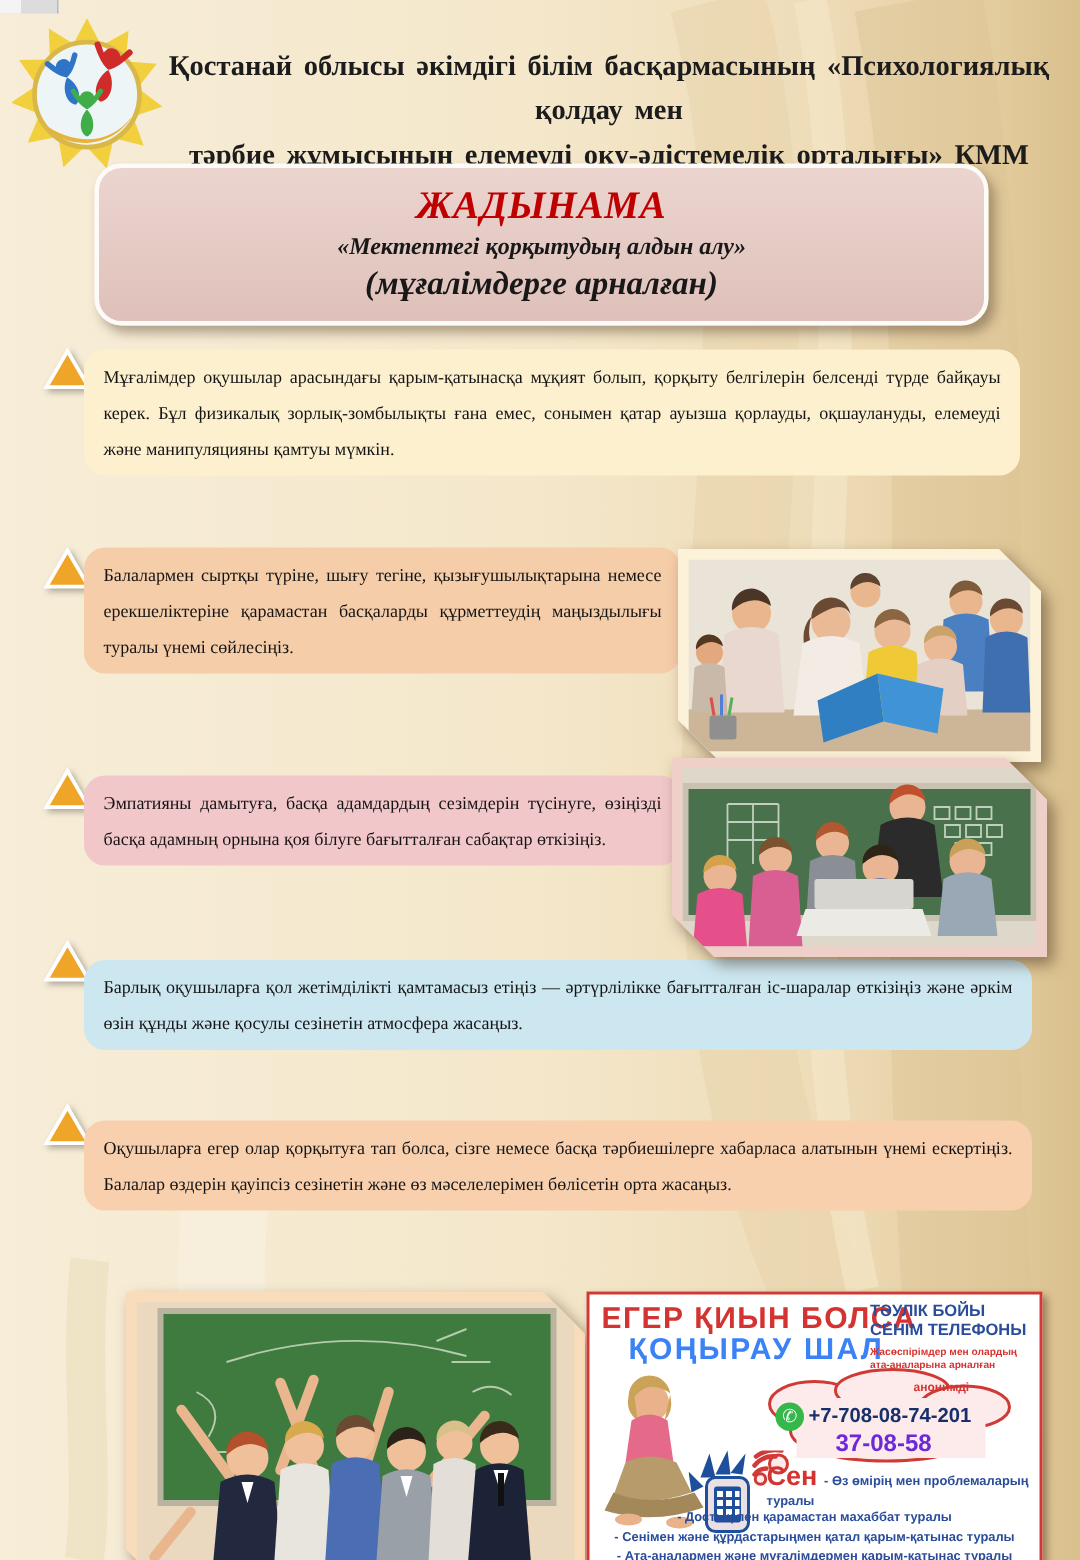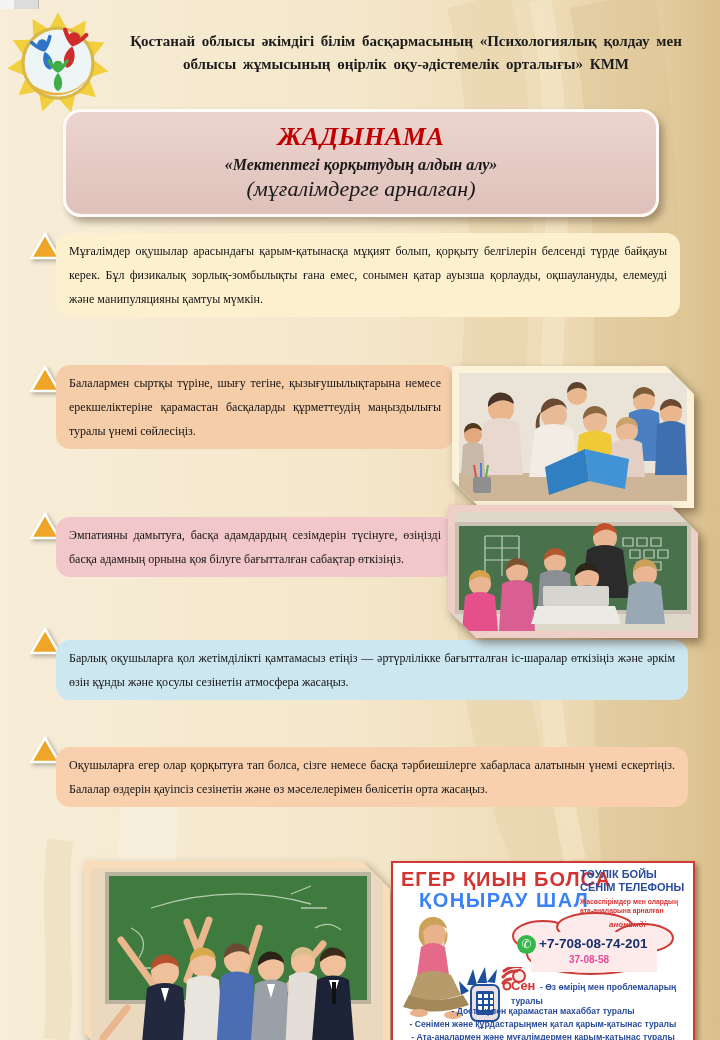--- a/index.html
+++ b/index.html
@@ -9,32 +9,32 @@
     font-family:"Liberation Serif",serif;color:#151515;
   }
   .bg-ribbons{position:absolute;left:0;top:0;}
   .corner-artifact{position:absolute;left:0;top:0;width:38px;height:9px;background:#dcdcdc;border-right:1px solid #bbb;}
   .corner-artifact::before{content:"";position:absolute;left:0;top:0;width:14px;height:9px;background:#f4f4f4;}
 
   .logo{position:absolute;left:8px;top:8px;}
 
   .org-text{
     position:absolute;left:112px;top:30px;width:588px;text-align:center;
-    font-size:15px;line-height:1.55;font-weight:bold;color:#1c1c1c;word-spacing:3px;
+    font-size:19px;line-height:1.55;font-weight:bold;color:#1c1c1c;word-spacing:3px;
   }
 
   .title-box{
     position:absolute;left:63px;top:109px;width:562px;padding:10px 14px 12px;
     background:linear-gradient(180deg,#ecd4cf 0%,#e4c9c3 60%,#dfc0ba 100%);
     border:3px solid #fdfbf8;border-radius:18px;text-align:center;
     box-shadow:4px 5px 7px rgba(90,70,50,.45);
   }
   .title-line1{font-size:26px;font-weight:bold;font-style:italic;color:#c00000;letter-spacing:.5px;}
   .title-line2{font-size:16px;font-weight:bold;font-style:italic;color:#181818;margin-top:4px;}
-  .title-line3{font-size:22px;font-weight:normal;font-style:italic;color:#181818;margin-top:2px;}
+  .title-line3{font-size:22px;font-weight:bold;font-style:italic;color:#181818;margin-top:2px;}
 
   .tip{
     position:absolute;border-radius:14px;padding:6px 13px;
     font-size:12px;line-height:24px;text-align:justify;color:#141414;
   }
   .tip1{left:56px;top:233px;width:598px;background:#fdf0cf;}
   .tip2{left:56px;top:365px;width:372px;background:#f6cda9;}
   .tip3{left:56px;top:517px;width:372px;background:#f2c7ca;}
   .tip4{left:56px;top:640px;width:606px;background:#cde7f1;}
   .tip5{left:56px;top:747px;width:606px;background:#f8d0ae;}
@@ -55,29 +55,29 @@
     position:absolute;left:391px;top:861px;width:300px;height:215px;
     background:#fff;border:2px solid #cf3a35;box-shadow:3px 3px 5px rgba(60,40,20,.45);
     font-family:"Liberation Sans",sans-serif;
   }
   .poster-title1{position:absolute;left:8px;top:5px;font-size:20px;font-weight:bold;color:#d43431;letter-spacing:1px;}
   .poster-title2{position:absolute;left:26px;top:26px;font-size:20px;font-weight:bold;color:#3b82f6;letter-spacing:1.5px;}
   .hotline{position:absolute;right:5px;top:5px;width:108px;}
   .hotline-line{font-size:11px;font-weight:bold;color:#2a4d9b;line-height:13px;}
   .audience-note{font-size:6.8px;font-weight:bold;color:#d43431;line-height:8.5px;margin-top:4px;}
   .cloud-wrap{position:absolute;left:98px;top:47px;}
-  .cloud-anon{position:absolute;left:118px;top:10px;font-size:8px;font-weight:bold;color:#d43431;font-style:italic;}
+  .cloud-anon{position:absolute;left:118px;top:10px;font-size:8px;font-weight:bold;color:#d43431;}
   .cloud-phone1{position:absolute;left:48px;top:26px;font-size:13.5px;font-weight:bold;color:#17306b;}
-  .cloud-phone2{position:absolute;left:78px;top:44px;font-size:10px;font-weight:bold;color:#ec4899;}
+  .cloud-phone2{position:absolute;left:66px;top:44px;font-size:16px;font-weight:bold;color:#6d28d9;}
   .wa-icon{position:absolute;left:26px;top:25px;width:19px;height:19px;border-radius:50%;
     background:#35b74a;color:#fff;font-size:12px;line-height:19px;text-align:center;}
   .child-pic{position:absolute;left:2px;top:46px;}
   .hand-icon{position:absolute;left:66px;top:104px;}
   .sen-row{position:absolute;left:118px;top:116px;width:178px;line-height:11px;}
-  .sen-label{font-size:13px;font-weight:bold;color:#d43431;}
+  .sen-label{font-size:18px;font-weight:bold;color:#d43431;}
   .topic{font-size:8.6px;font-weight:bold;color:#2a4d9b;}
   .topic-row{position:absolute;width:292px;text-align:center;line-height:11px;}
   .topic-row2{left:4px;top:143px;} .topic-row3{left:4px;top:156px;} .topic-row4{left:4px;top:169px;}
   .sparkle{position:absolute;left:588px;top:282px;color:#fff;font-size:13px;opacity:.85;}
 </style>
 </head>
 <body>
 
 <div class="page">
 
@@ -121,21 +121,21 @@
       <g transform="translate(0,14) scale(0.95)" fill="#3fae49" stroke="#3fae49">
         <circle cx="0" cy="-12" r="5" stroke="none"></circle>
         <path d="M-9,-17 Q-4,-9 0,-7 Q4,-9 9,-17" fill="none" stroke-width="3.4" stroke-linecap="round"></path>
         <path d="M0,-5 C-5,0 -6,10 0,13 C6,10 5,0 0,-5 Z" stroke="none"></path>
       </g>
     </g>
   </svg>
 
   <div class="org-text">
     <span>Қостанай облысы әкімдігі білім басқармасының «Психологиялық қолдау мен</span><br>
-    <span>облысы жұмысының өңірлік оқу-әдістемелік орталығы» КММ</span>
+    <span>тәрбие жұмысының елемеуді оқу-әдістемелік орталығы» КММ</span>
   </div>
 
   <div class="title-box">
     <div class="title-line1">ЖАДЫНАМА</div>
     <div class="title-line2">«Мектептегі қорқытудың алдын алу»</div>
     <div class="title-line3">(мұғалімдерге арналған)</div>
   </div>
 
   <svg class="tri tri1" viewBox="0 0 32 28">
       <polygon points="16,2 30,26 2,26" fill="#efa528" stroke="#ffffff" stroke-width="2.5"></polygon>

